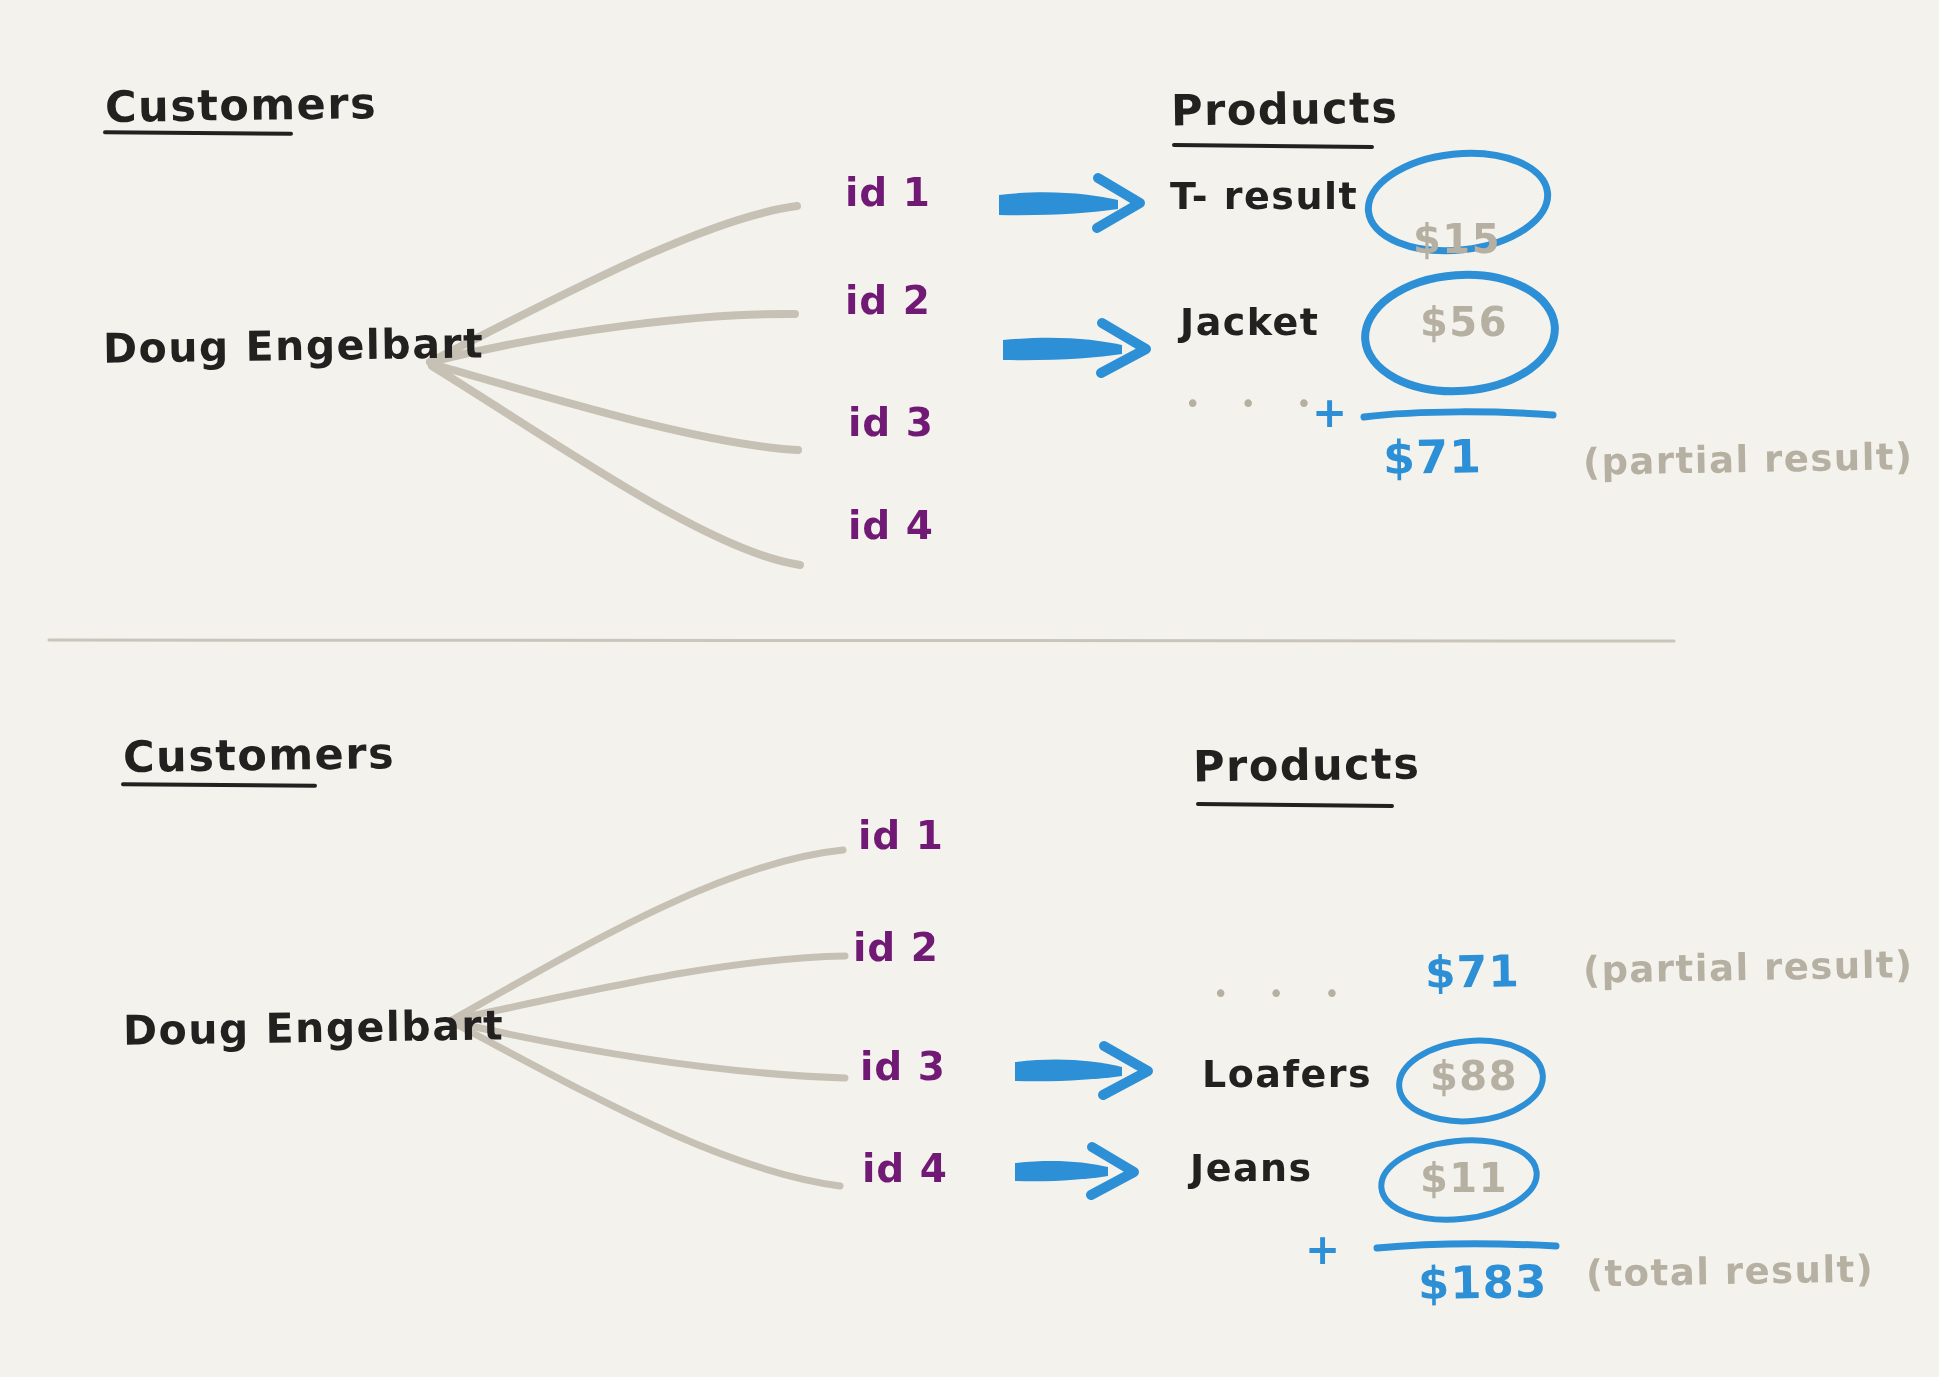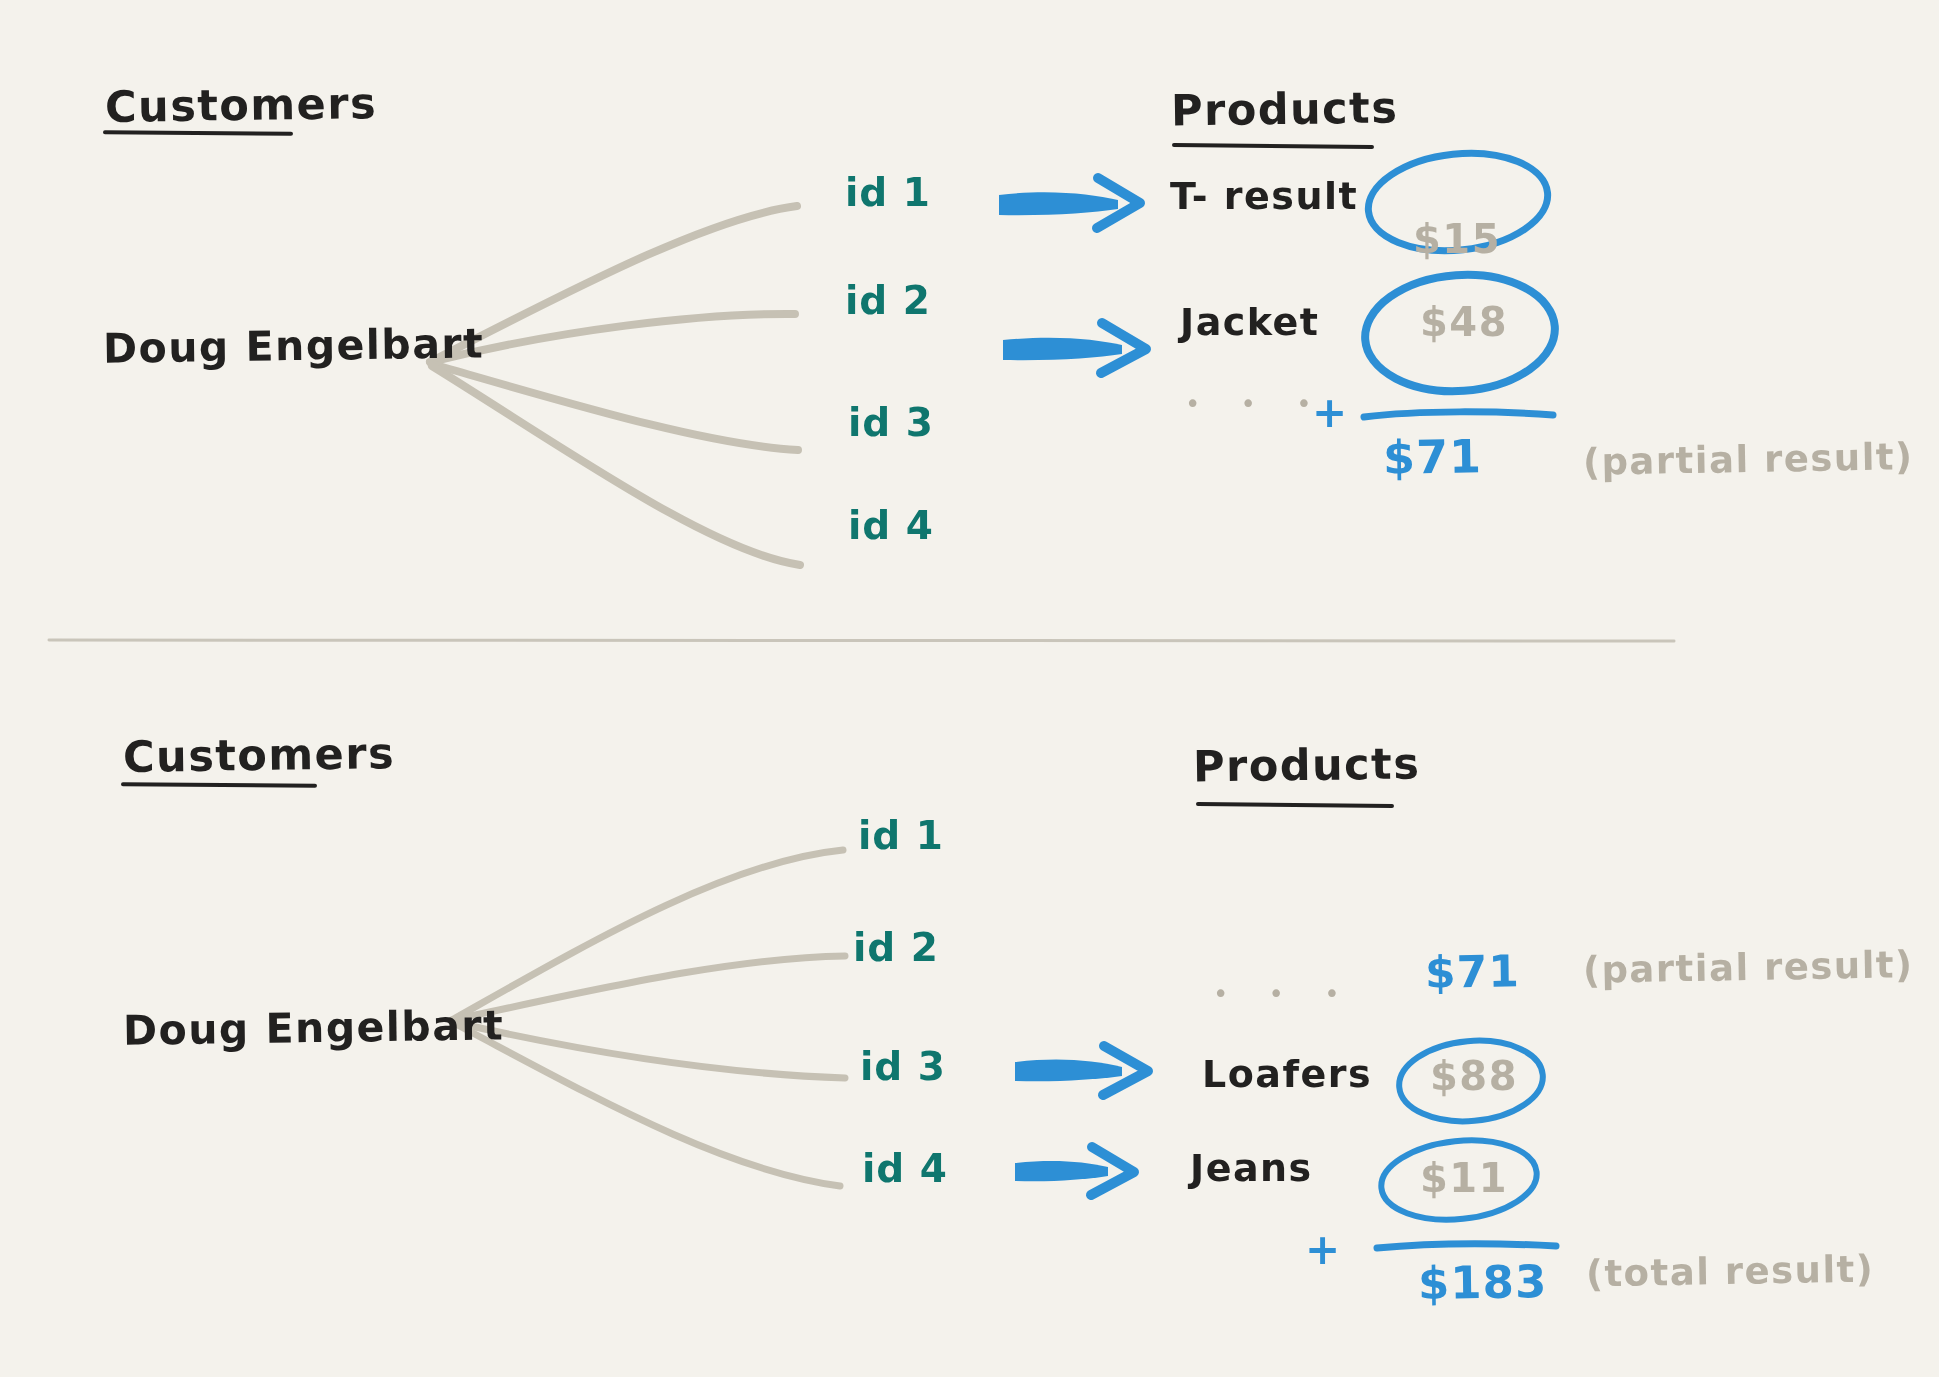--- a/index.html
+++ b/index.html
@@ -7,21 +7,21 @@
     position:relative;
     width:1939px;height:1377px;
     background:#f4f2ec;
     overflow:hidden;
     font-family:"DejaVu Sans","Liberation Sans",sans-serif;
     border-radius:30px;
   }
   .layer{position:absolute;left:0;top:0;width:1939px;height:1377px;}
   .txt{position:absolute;white-space:nowrap;line-height:1.1;}
   .ink{color:#222120;font-weight:600;letter-spacing:1.5px;}
-  .blue{color:#0f766e;font-weight:600;letter-spacing:1px;}
+  .blue{color:#701a75;font-weight:600;letter-spacing:1px;}
   .bluestrong{color:#2d8fd5;font-weight:700;letter-spacing:1px;}
   .gray{color:#b6b0a3;font-weight:600;letter-spacing:1.5px;}
   .heading{font-size:43px;}
   .name{font-size:41px;}
   .idlab{font-size:39px;}
   .prod{font-size:38px;}
   .price{font-size:40px;}
   .sum{font-size:46px;}
   .note{font-size:37px;transform:rotate(-1deg);}
   .dots{font-size:26px;letter-spacing:16px;color:#b6b0a3;}
@@ -91,21 +91,21 @@
   <div class="txt blue idlab" style="left:848px;top:402px;">id 3</div>
   <div class="txt blue idlab" style="left:848px;top:505px;">id 4</div>
 
   <div class="txt ink heading tilt1" style="left:1171px;top:86px;">Products</div>
   <div class="underline" style="left:1172px;top:144px;width:202px;transform:rotate(0.6deg);"></div>
 
   <div class="txt ink prod" style="left:1170px;top:176px;">T- result</div>
   <div class="txt gray price" style="left:1413px;top:172px;margin-top:45px;">$15</div>
 
   <div class="txt ink prod" style="left:1180px;top:302px;">Jacket</div>
-  <div class="txt gray price" style="left:1420px;top:300px;">$48</div>
+  <div class="txt gray price" style="left:1420px;top:300px;">$56</div>
 
   <div class="txt dots" style="left:1185px;top:390px;">• • •</div>
   <div class="txt plus" style="left:1312px;top:390px;">+</div>
 
   <div class="txt bluestrong sum tilt1" style="left:1383px;top:432px;">$71</div>
   <div class="txt gray note" style="left:1583px;top:440px;">(partial result)</div>
 
   <div class="txt ink heading tilt1" style="left:123px;top:732px;">Customers</div>
   <div class="underline" style="left:121px;top:783px;width:196px;transform:rotate(0.4deg);"></div>
 

